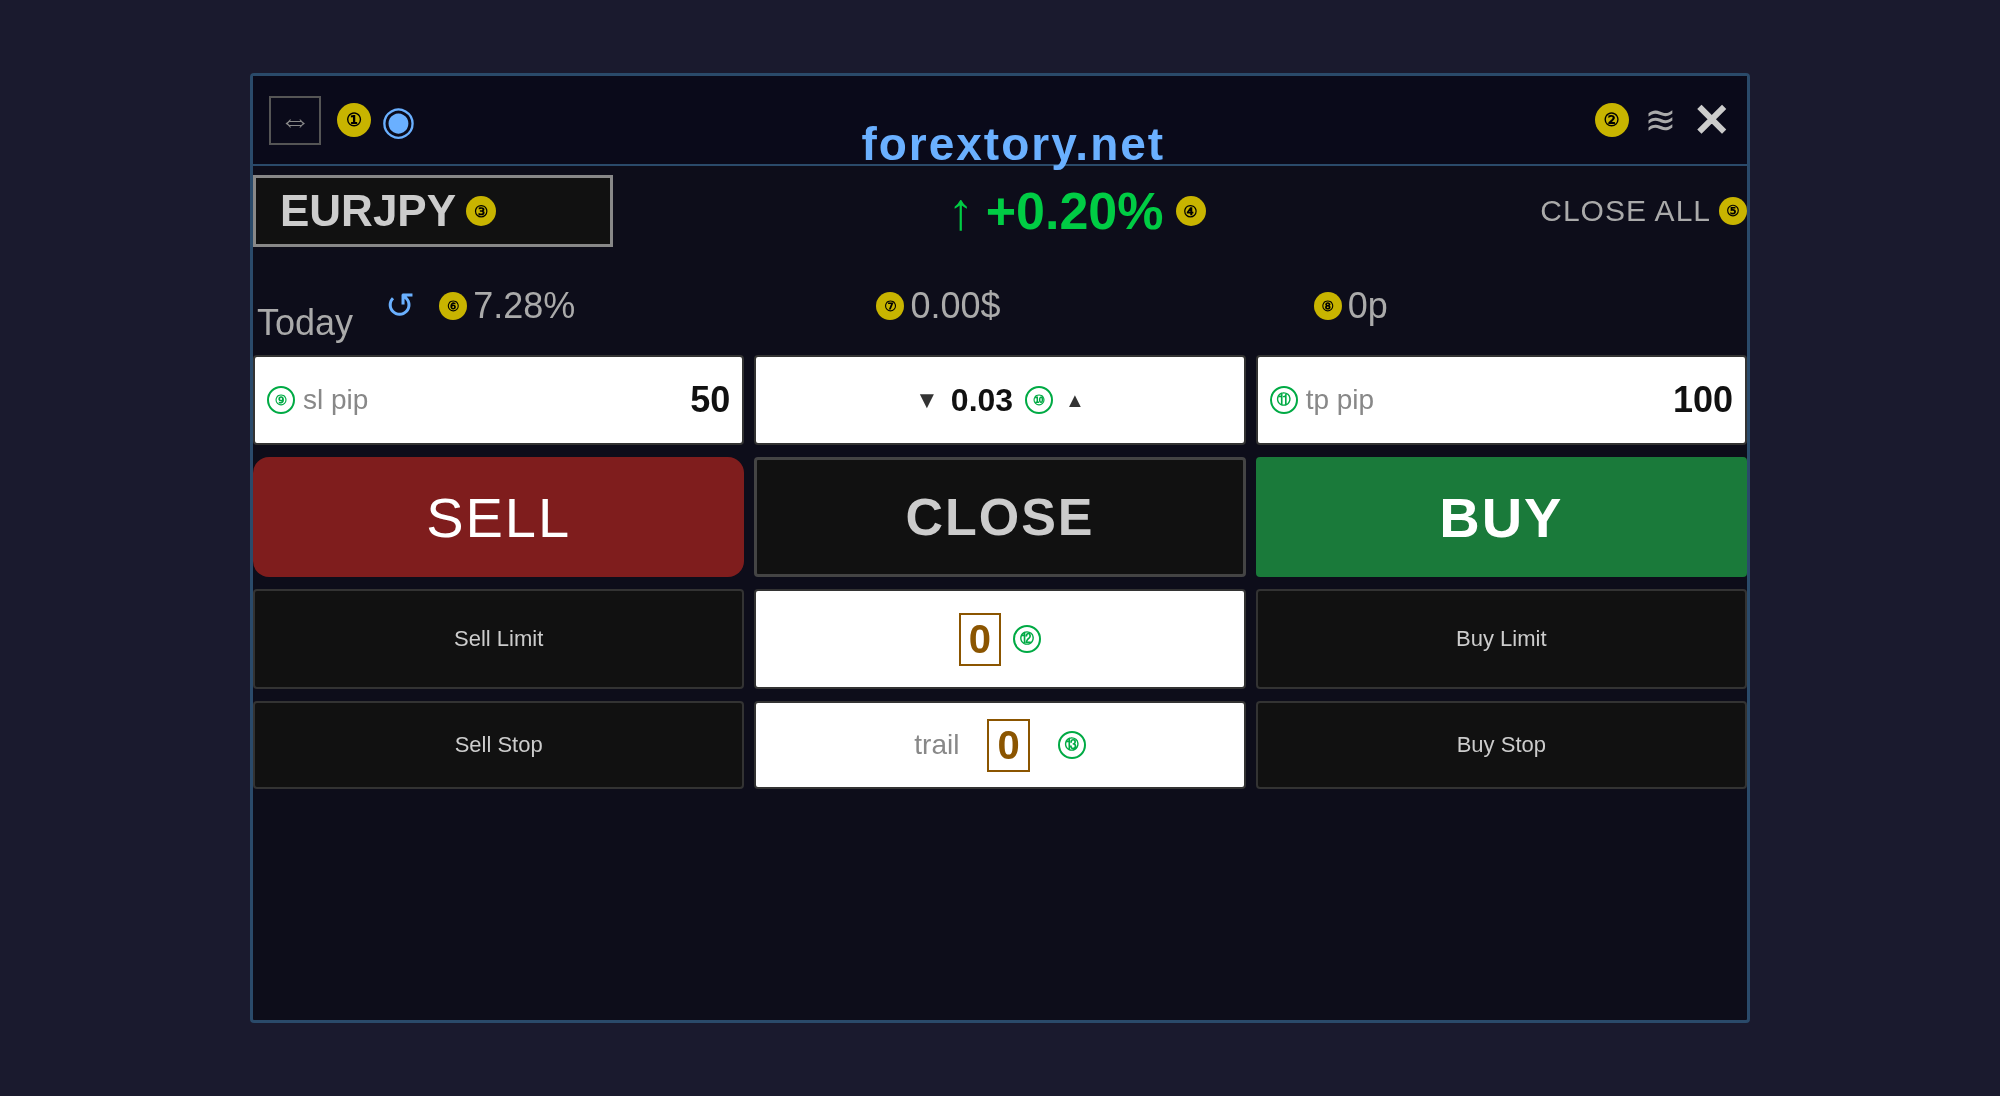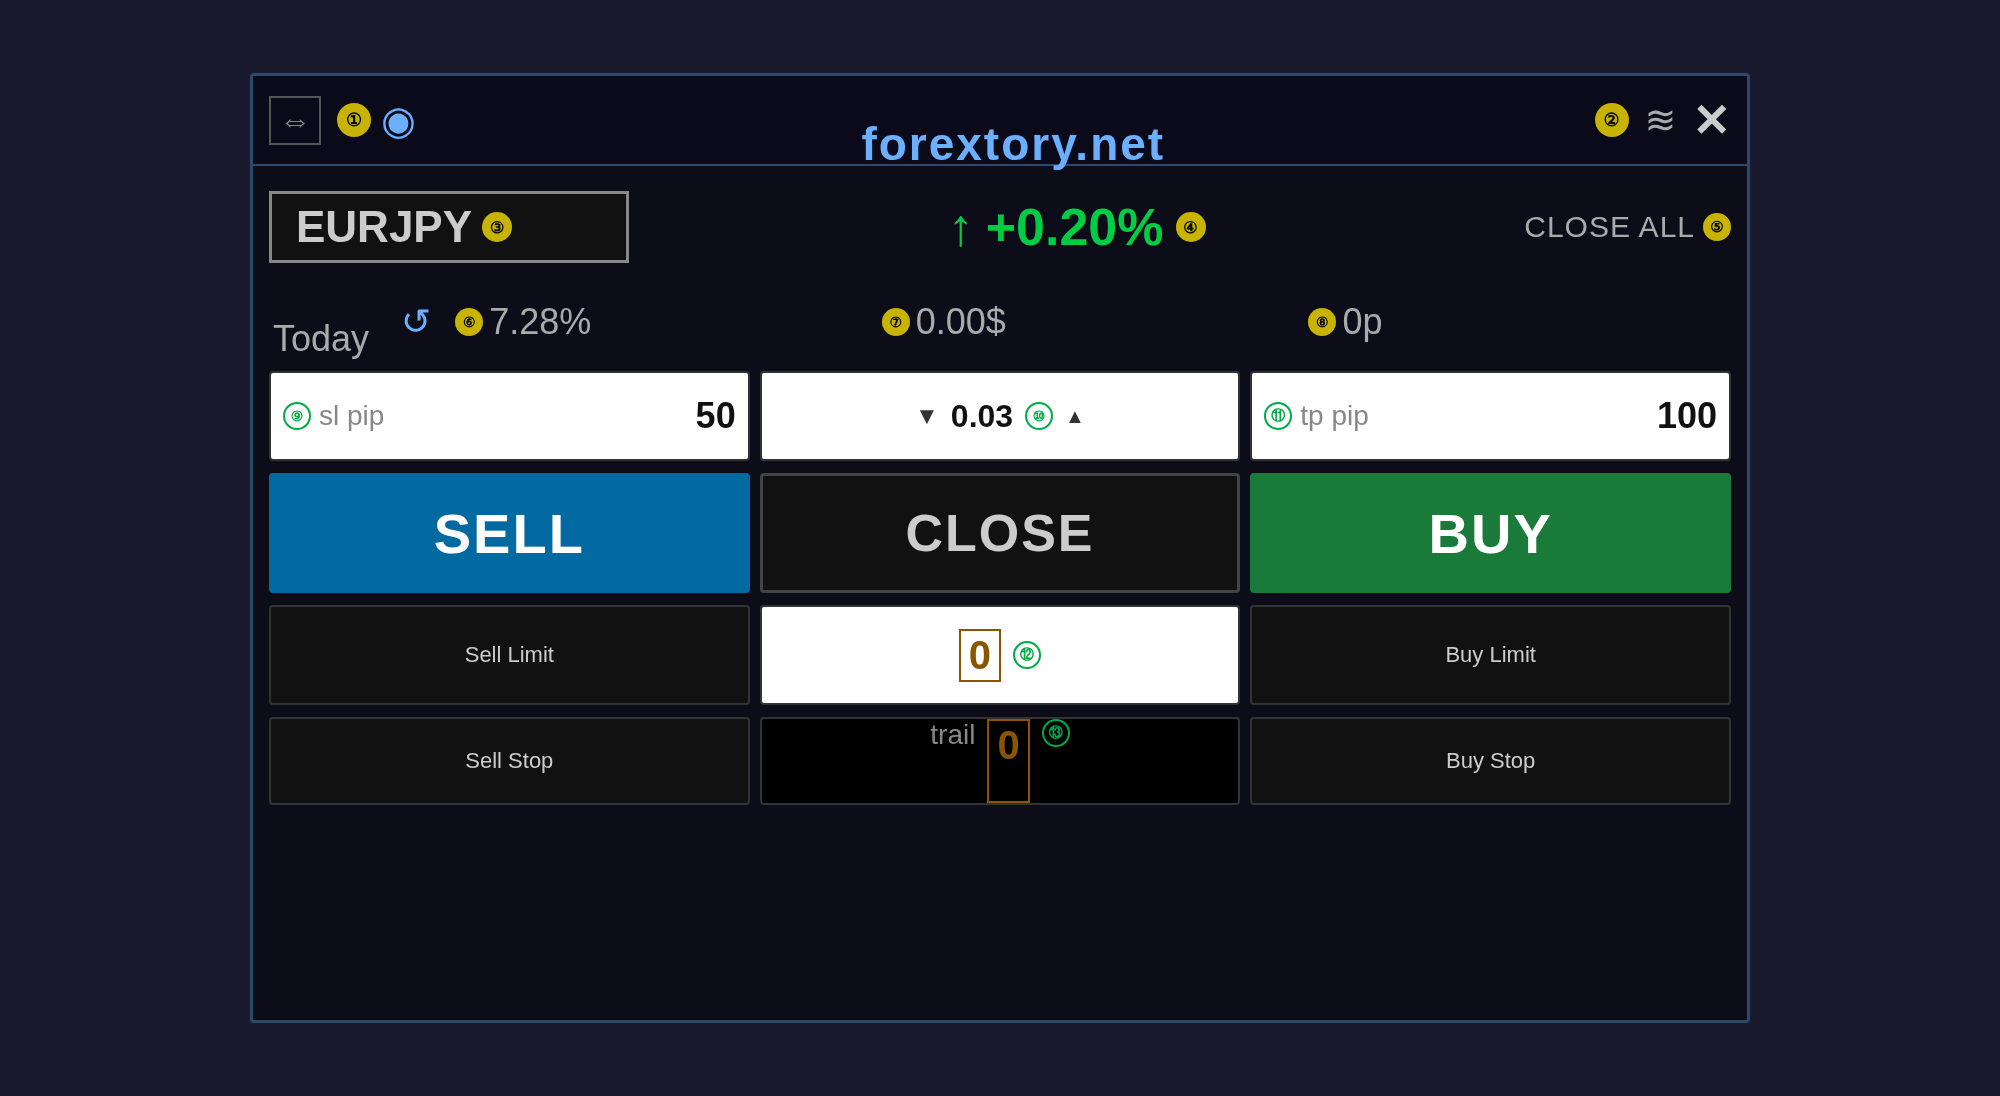--- a/index.html
+++ b/index.html
@@ -97,21 +97,21 @@
       color: #ccc;
       font-size: 46px;
       cursor: pointer;
       font-weight: bold;
     }
     
     .main-content {
       flex: 1;
       display: flex;
       flex-direction: column;
-      padding: 16px;
+      padding: 0;
       gap: 12px;
     }
     
     .row-1 {
       display: flex;
       align-items: center;
       gap: 16px;
       height: 90px;
     }
     .symbol-box {
@@ -307,26 +307,26 @@
       cursor: pointer;
     }
     
     .row-4 {
       display: grid;
       grid-template-columns: 1fr 1fr 1fr;
       gap: 10px;
       height: 120px;
     }
     .btn-sell {
-      background: #0369a1;
+      background: #7f1d1d;
       color: #fff;
       font-size: 56px;
-      font-weight: bold;
+      font-weight: normal;
       border: none;
-      border-radius: 4px;
+      border-radius: 16px;
       cursor: pointer;
       display: flex;
       align-items: center;
       justify-content: center;
       letter-spacing: 2px;
     }
     .btn-close {
       background: #111;
       color: #ccc;
       font-size: 52px;
@@ -399,26 +399,27 @@
       font-weight: bold;
     }
     
     .row-6 {
       display: grid;
       grid-template-columns: 1fr 1fr 1fr;
       gap: 10px;
       height: 88px;
     }
     .trail-box {
-      background: #000000;
+      background: #ffffff;
       border: 2px solid #333;
       border-radius: 4px;
       display: flex;
-      justify-content: center;
-      gap: 12px;
+      align-items: center;
+      justify-content: center;
+      gap: 28px;
     }
     .trail-label {
       color: #888;
       font-size: 28px;
     }
     .trail-value {
       color: #8b5500;
       font-size: 40px;
       font-weight: bold;
       border: 2px solid #8b5500;

